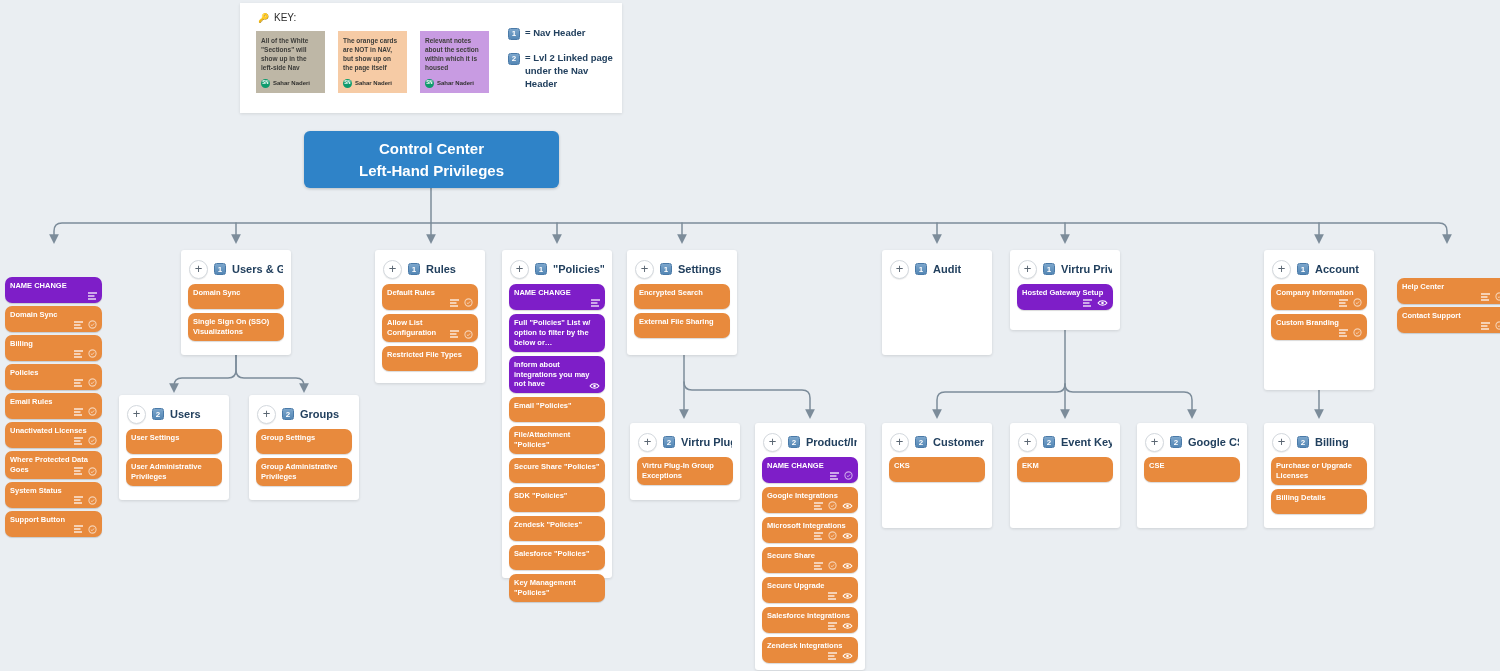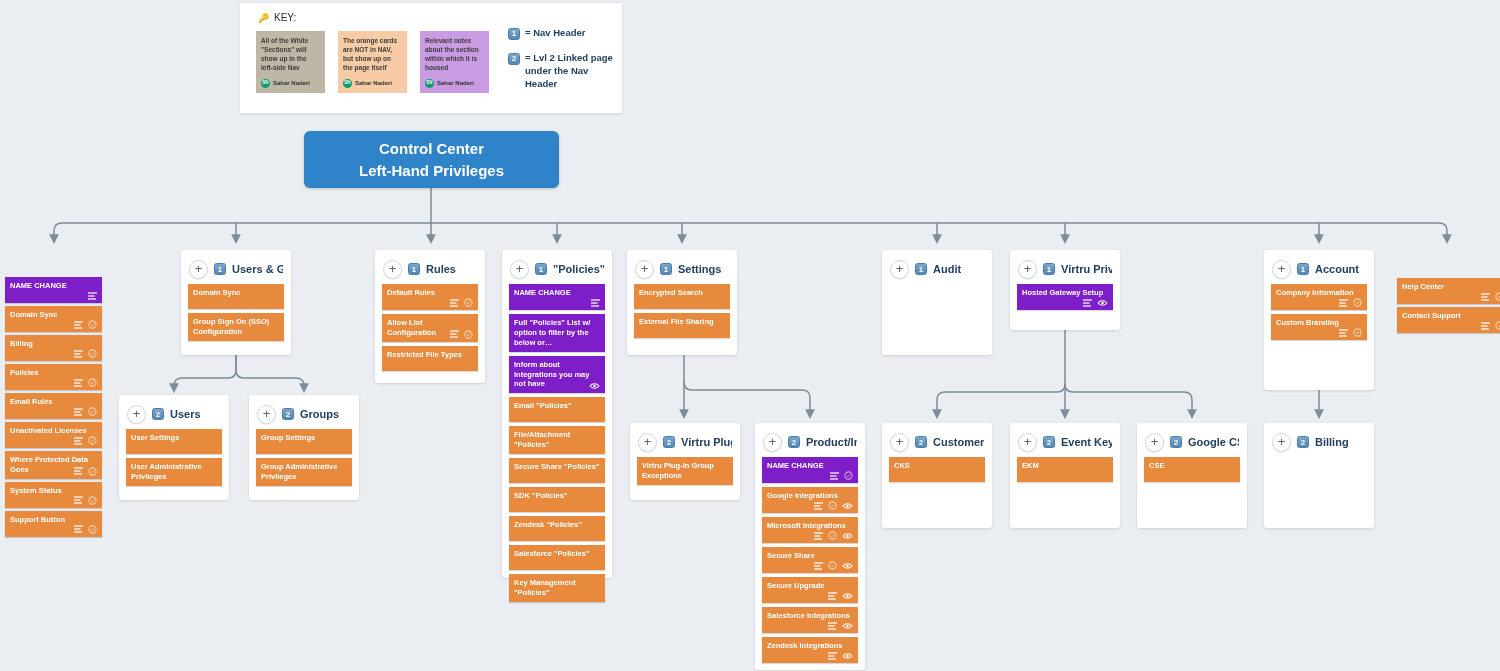--- a/index.html
+++ b/index.html
@@ -15,21 +15,21 @@
   .add-btn { width: 19px; height: 19px; min-width: 19px; border-radius: 50%; border: 1px solid #D4D9DE;
              background: #fff; color: #5a6672; font-size: 13px; line-height: 16px; cursor: pointer;
              box-shadow: 0 1px 1px rgba(0,0,0,.08); }
   .badge { display: inline-flex; align-items: center; justify-content: center;
            width: 12px; height: 12px; min-width: 12px; border-radius: 2.5px; color: #fff;
            font-size: 8px; font-weight: bold;
            background: linear-gradient(#7CA6CC, #5487B5); border: 1px solid #4A7AA8; }
   .sec-title { font-size: 11px; font-weight: bold; color: #22405E; overflow: hidden; }
 
   .cards { display: flex; flex-direction: column; gap: 4px; }
-  .card { position: relative; border-radius: 0; padding: 4px 5px; min-height: 25px;
+  .card { position: relative; border-radius: 7px; padding: 4px 5px; min-height: 25px;
           color: #fff; font-size: 7.5px; font-weight: bold; line-height: 1.32;
           box-shadow: 0 1px 1px rgba(0,0,0,.15); cursor: pointer; }
   .card.orange { background: #E88A3D; }
   .card.purple { background: #7E1EC8; }
   .card.has-icons { min-height: 26px; }
   .icon-row { position: absolute; right: 5px; bottom: 3px; display: flex; gap: 5px;
               align-items: center; color: #fff; }
   .icon-row .icon { display: inline-flex; }
   .icon-row .icon.status { opacity: .6; }
   .icon-row .icon.description { opacity: .95; }
@@ -329,21 +329,21 @@
     </div>
 
   <div class="panel" style="left:181px; top:250px; width:110px; height:105px">
     <div class="sec-header">
       <button class="add-btn">+</button>
       <span class="badge">1</span>
       <span class="sec-title">Users &amp; Groups</span>
     </div>
     <div class="cards">
         <div class="card orange"><span class="card-label">Domain Sync</span></div>
-        <div class="card orange"><span class="card-label">Group Sign On (SSO) Configuration</span></div>
+        <div class="card orange"><span class="card-label">Single Sign On (SSO) Visualizations</span></div>
       </div>
   </div>
 
   <div class="panel" style="left:375px; top:250px; width:110px; height:133px">
     <div class="sec-header">
       <button class="add-btn">+</button>
       <span class="badge">1</span>
       <span class="sec-title">Rules</span>
     </div>
     <div class="cards">
@@ -727,15 +727,19 @@
         <div class="card orange"><span class="card-label">CSE</span></div>
       </div>
   </div>
 
   <div class="panel" style="left:1264px; top:423px; width:110px; height:105px">
     <div class="sec-header">
       <button class="add-btn">+</button>
       <span class="badge">2</span>
       <span class="sec-title">Billing</span>
     </div>
+    <div class="cards">
+        <div class="card orange"><span class="card-label">Purchase or Upgrade Licenses</span></div>
+        <div class="card orange"><span class="card-label">Billing Details</span></div>
+      </div>
   </div>
 
 </div>
 
 </body></html>

